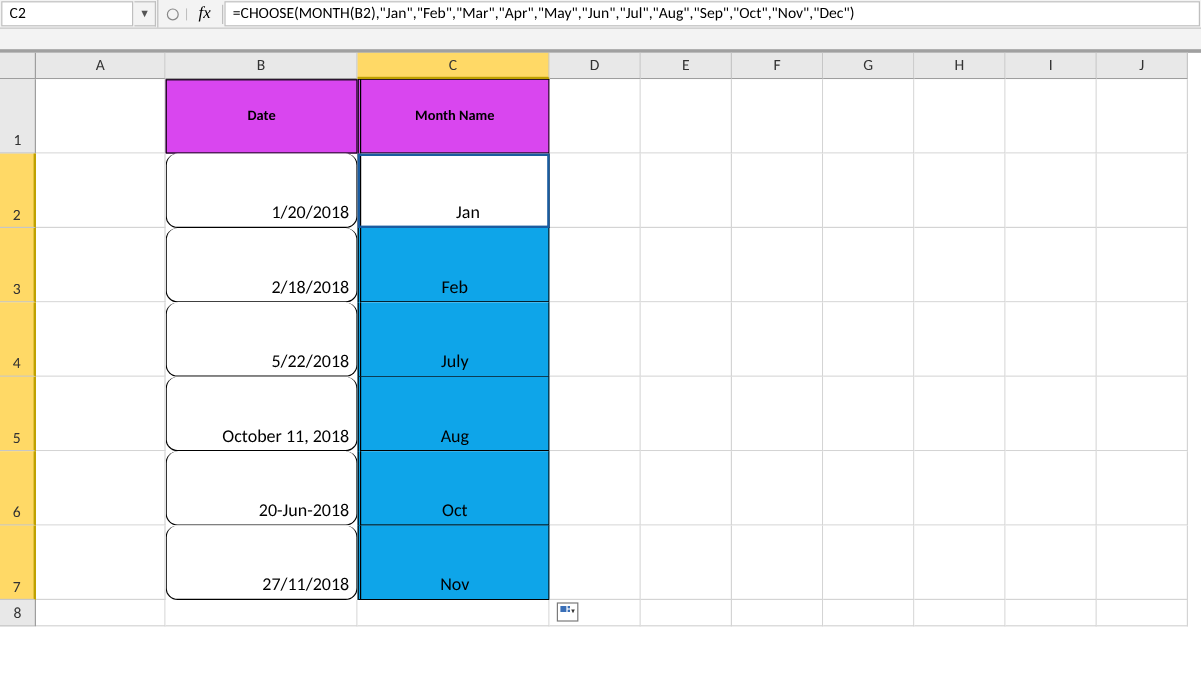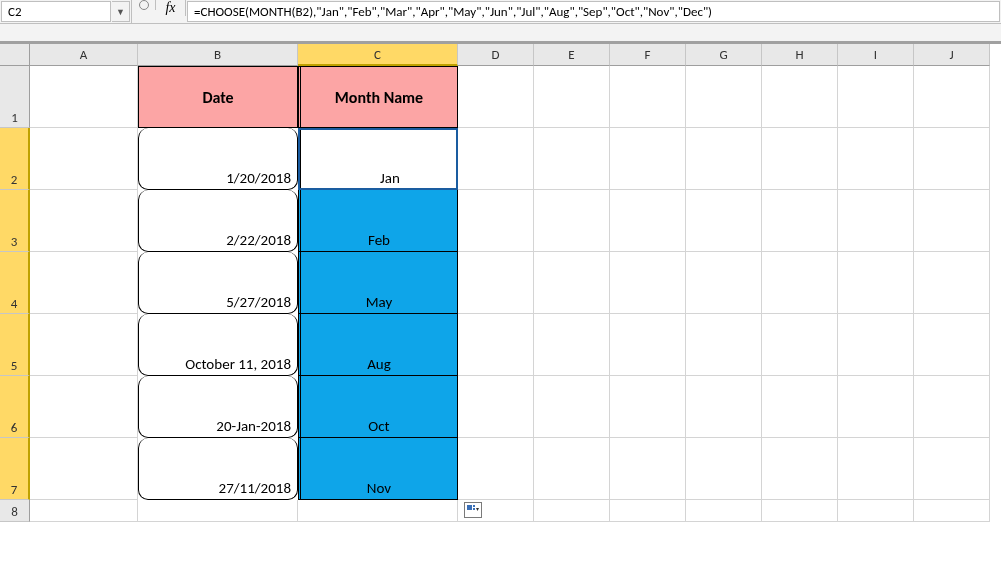--- a/index.html
+++ b/index.html
@@ -9,21 +9,21 @@
     font-size: 14px;
     background: #fff;
     width: 1001px;
     height: 580px;
     overflow: hidden;
     position: relative;
   }
   
   .formula-bar {
     display: flex;
-    align-items: flex-start;
+    align-items: center;
     height: 24px;
     border-bottom: 1px solid #bfbfbf;
     background: #f3f3f3;
   }
   .name-box-wrap {
     display: flex;
     align-items: stretch;
     border-right: 1px solid #bfbfbf;
   }
   .name-box {
@@ -146,24 +146,24 @@
     display: flex;
     align-items: flex-end;
     justify-content: center;
     padding: 2px 4px;
     font-size: 15px;
     background:#fff;
     position:relative;
   }
   .th {
     font-weight: bold;
-    background: #fca5a5;
+    background: #d946ef;
     border: 1px solid #000;
     align-items:center;
-    font-size:16px;
+    font-size:12px;
   }
   .tb-b { border-left:1px solid #000; border-right:1px solid #000; border-bottom:1px solid #000;border-radius:10px; }
   .tb-c { border-left:3px double #000; border-right:1px solid #000; border-bottom:1px solid #000; }
   .tb-b.last, .tb-c.last { border-bottom:1px solid #000; }
   .hl { background:#0ea5e9; }
   .selected-cell {
     outline:2px solid #1a5ca0;
     outline-offset:-2px;
     z-index:2;
     padding-left:26px;
@@ -238,36 +238,36 @@
       <div class="cell"></div>
       <div class="cell"></div>
       <div class="cell"></div>
       <div class="cell"></div>
       <div class="cell"></div>
     </div>
 
     <div class="row row-tall">
       <div class="row-head sel">3</div>
       <div class="cell"></div>
-      <div class="cell tb-b right">2/22/2018</div>
+      <div class="cell tb-b right">2/18/2018</div>
       <div class="cell tb-c hl">Feb</div>
       <div class="cell"></div>
       <div class="cell"></div>
       <div class="cell"></div>
       <div class="cell"></div>
       <div class="cell"></div>
       <div class="cell"></div>
       <div class="cell"></div>
     </div>
 
     <div class="row row-tall">
       <div class="row-head sel">4</div>
       <div class="cell"></div>
-      <div class="cell tb-b right">5/27/2018</div>
-      <div class="cell tb-c hl">May</div>
+      <div class="cell tb-b right">5/22/2018</div>
+      <div class="cell tb-c hl">July</div>
       <div class="cell"></div>
       <div class="cell"></div>
       <div class="cell"></div>
       <div class="cell"></div>
       <div class="cell"></div>
       <div class="cell"></div>
       <div class="cell"></div>
     </div>
 
     <div class="row row-tall">
@@ -280,21 +280,21 @@
       <div class="cell"></div>
       <div class="cell"></div>
       <div class="cell"></div>
       <div class="cell"></div>
       <div class="cell"></div>
     </div>
 
     <div class="row row-tall">
       <div class="row-head sel">6</div>
       <div class="cell"></div>
-      <div class="cell tb-b right">20-Jan-2018</div>
+      <div class="cell tb-b right">20-Jun-2018</div>
       <div class="cell tb-c hl">Oct</div>
       <div class="cell"></div>
       <div class="cell"></div>
       <div class="cell"></div>
       <div class="cell"></div>
       <div class="cell"></div>
       <div class="cell"></div>
       <div class="cell"></div>
     </div>
 

